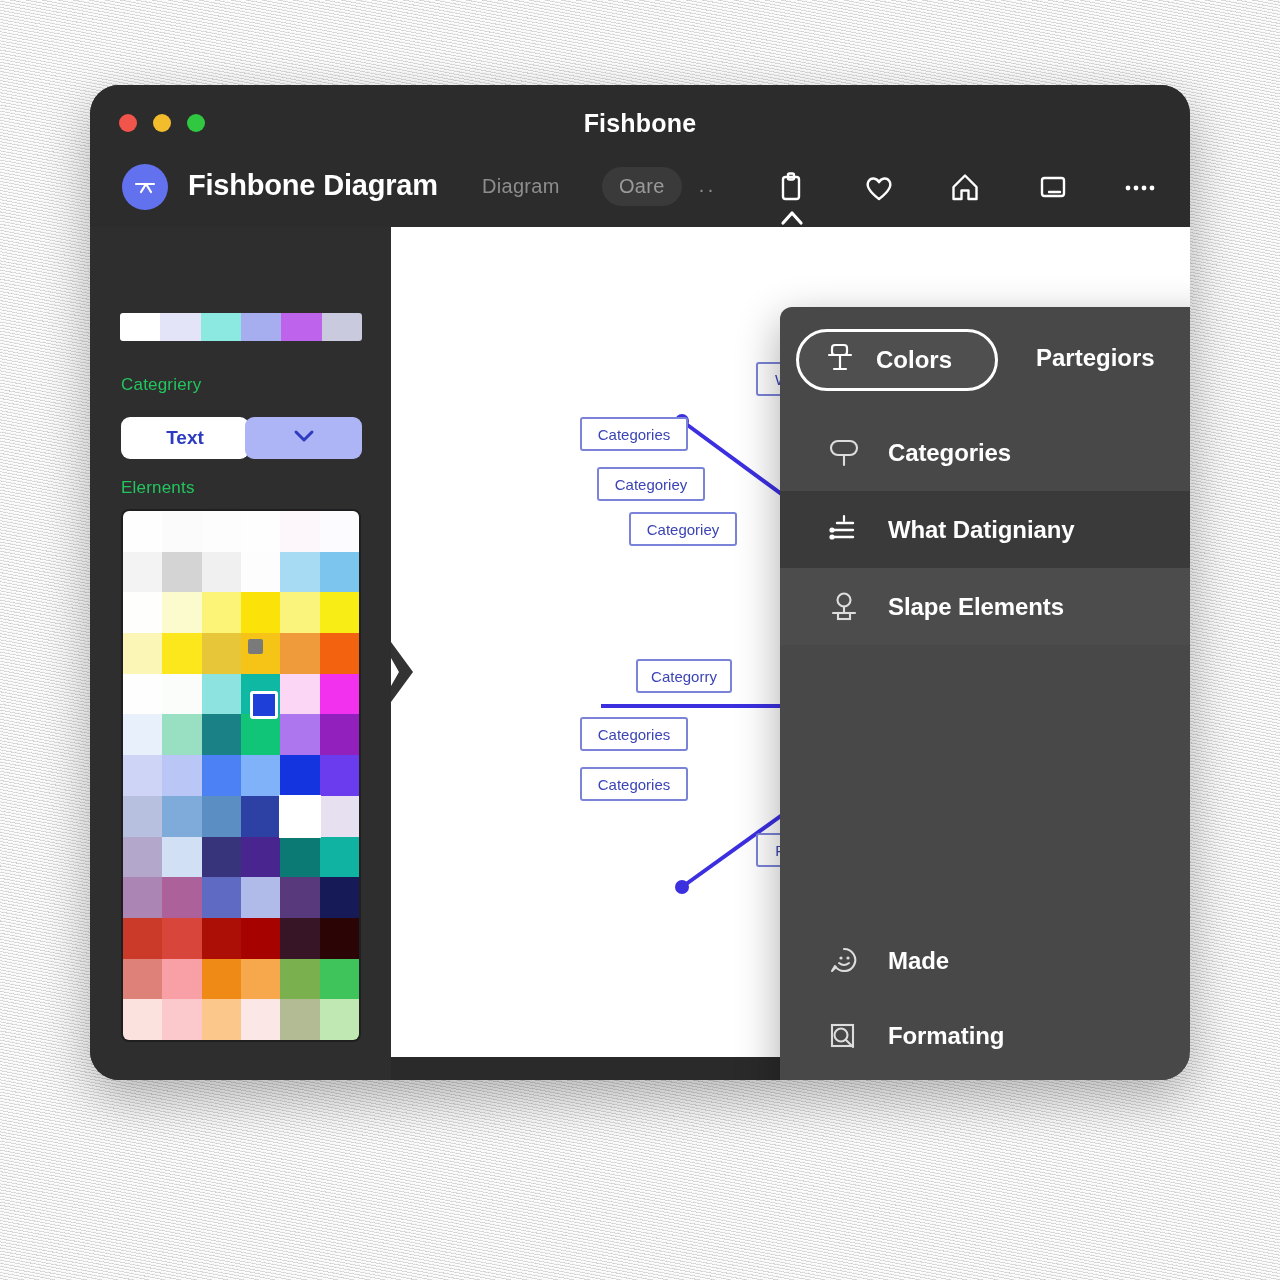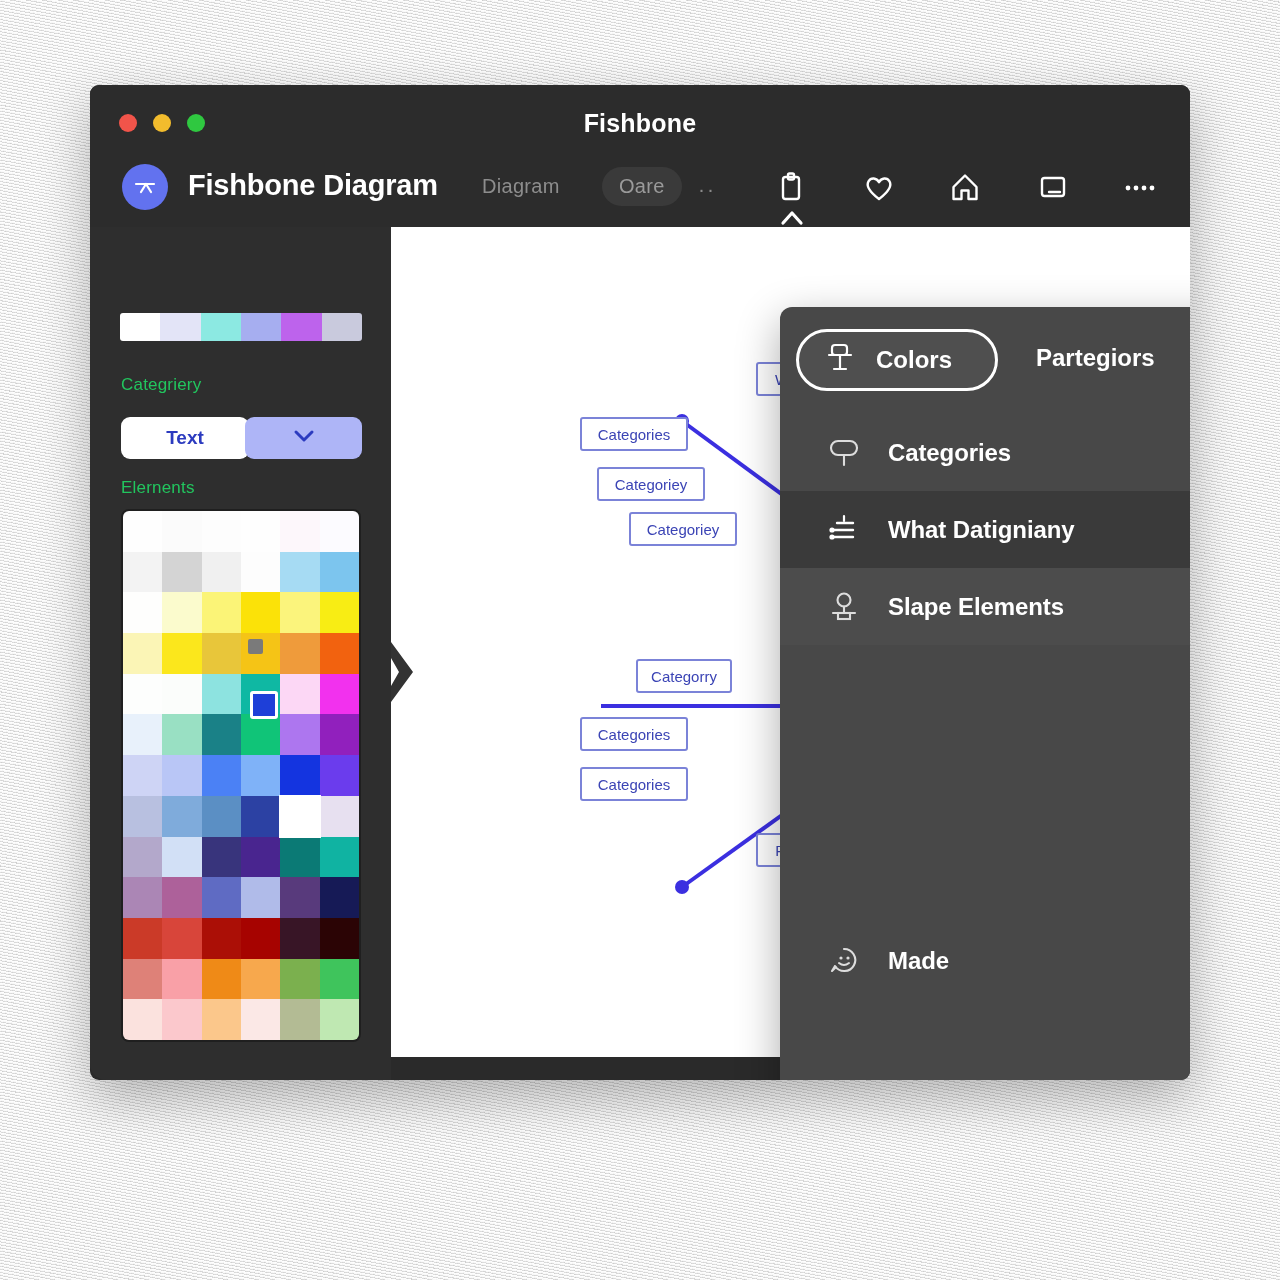--- a/index.html
+++ b/index.html
@@ -25,21 +25,21 @@
   }
 
   
   #app-window {
     position: absolute;
     left: 90px;
     top: 85px;
     width: 1100px;
     height: 995px;
     background: #2a2a2a;
-    border-radius: 9px;
+    border-radius: 29px;
     box-shadow: 0 18px 50px rgba(0,0,0,0.28);
     overflow: hidden;
   }
 
   
   #titlebar {
     position: absolute;
     left: 0; top: 0;
     width: 1100px;
     height: 62px;
@@ -586,17 +586,27 @@
           <svg width="34" height="32" viewBox="0 0 34 32">
             <path d="M17 4 a11 11 0 1 1 -9 17 L5 26 L9 22" stroke="#dddddd" stroke-width="2.1" fill="none" stroke-linecap="round" stroke-linejoin="round"></path>
             <circle cx="14" cy="13" r="1.6" fill="#dddddd"></circle>
             <circle cx="21" cy="13" r="1.6" fill="#dddddd"></circle>
             <path d="M12 18 Q17 22 22 18" stroke="#dddddd" stroke-width="2" fill="none" stroke-linecap="round"></path>
           </svg>
         </span>
         <span class="mr-label">Made</span>
       </div>
 
+      <div class="menu-row" id="menu-row-4">
+        <span class="mr-icon">
+          <svg width="34" height="32" viewBox="0 0 34 32">
+            <rect x="5" y="5" width="21" height="21" stroke="#dddddd" stroke-width="2.1" fill="none"></rect>
+            <circle cx="14" cy="15" r="6.5" stroke="#dddddd" stroke-width="2.1" fill="none"></circle>
+            <path d="M19 20 L26 27" stroke="#dddddd" stroke-width="2.1" stroke-linecap="round"></path>
+          </svg>
+        </span>
+        <span class="mr-label">Formating</span>
+      </div>
 
     </div>
 
   </div>
 </div>
 
 </body></html>

